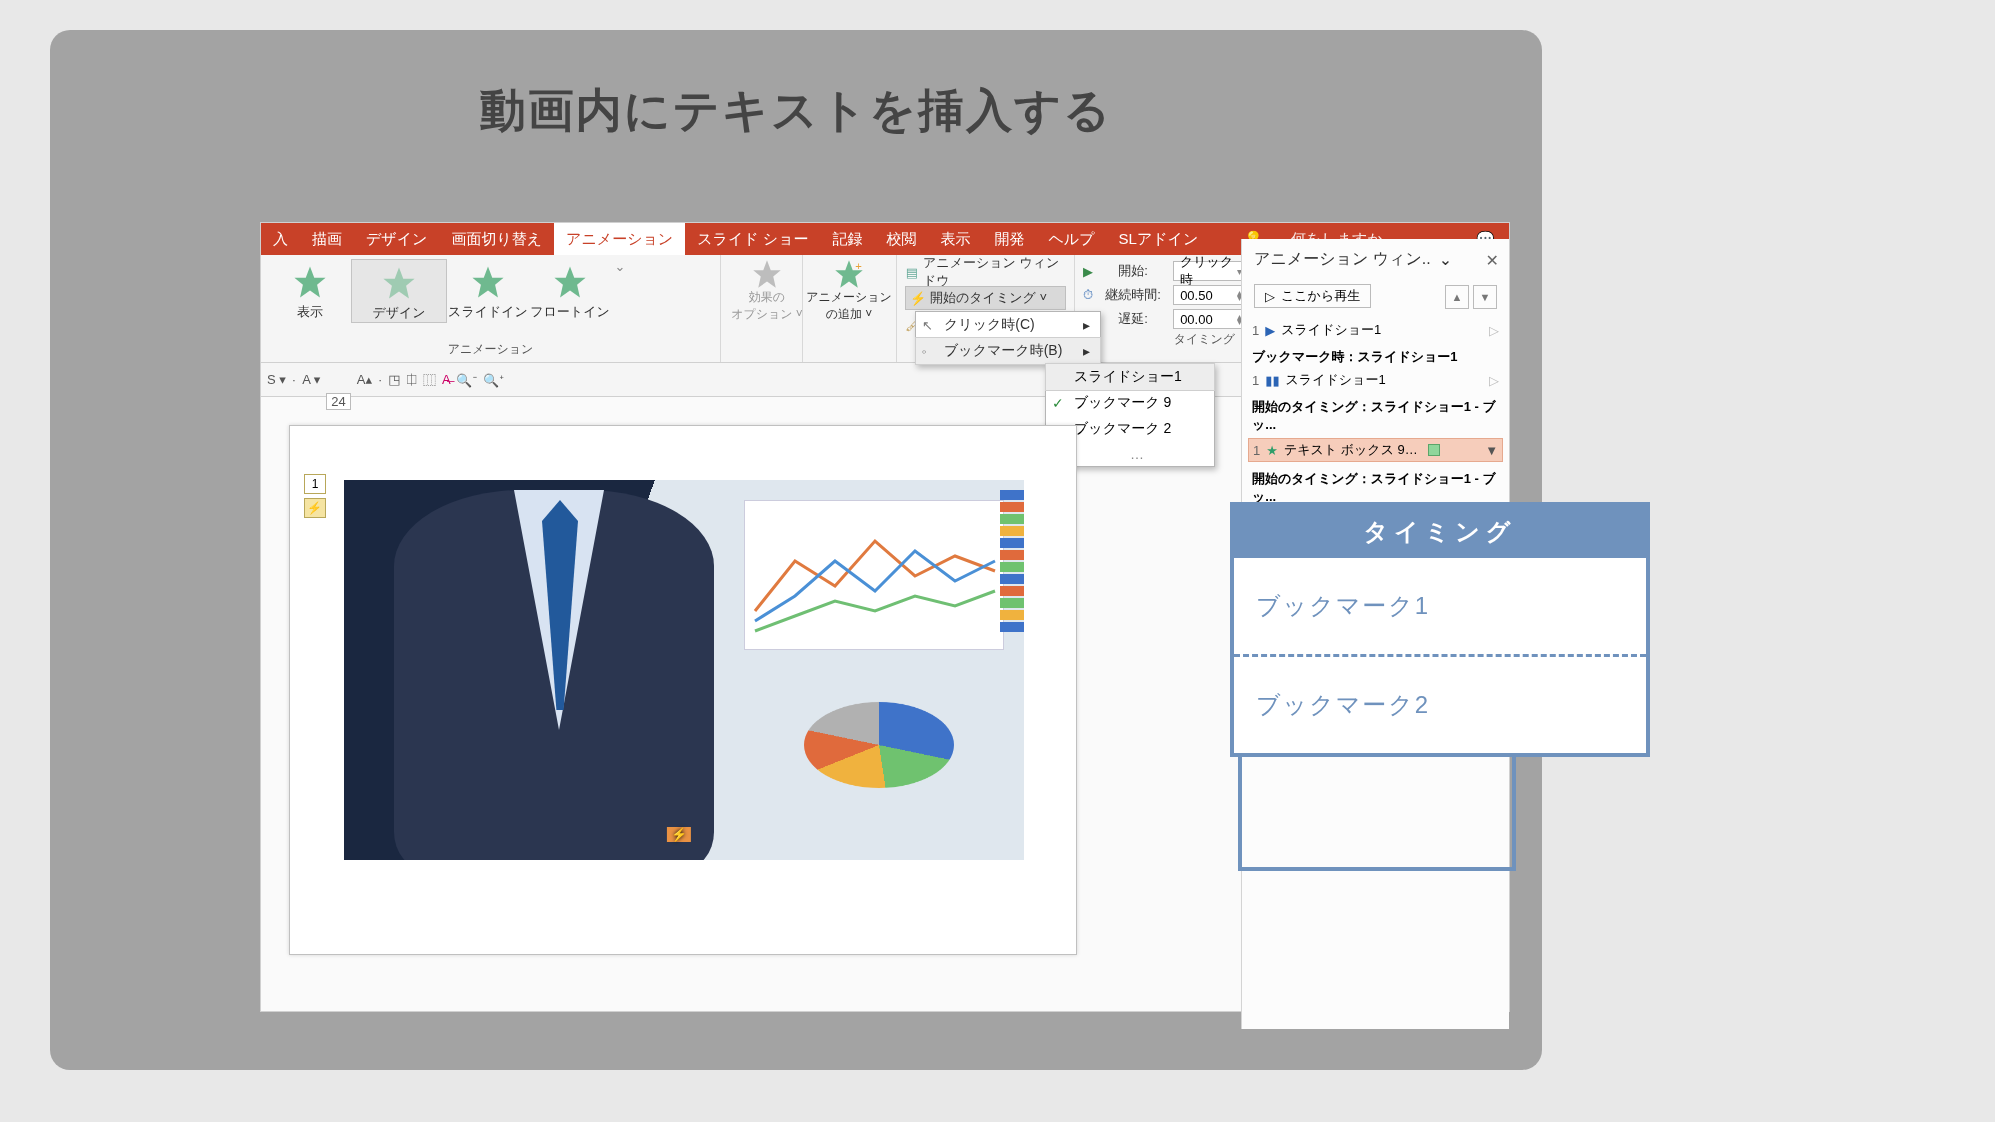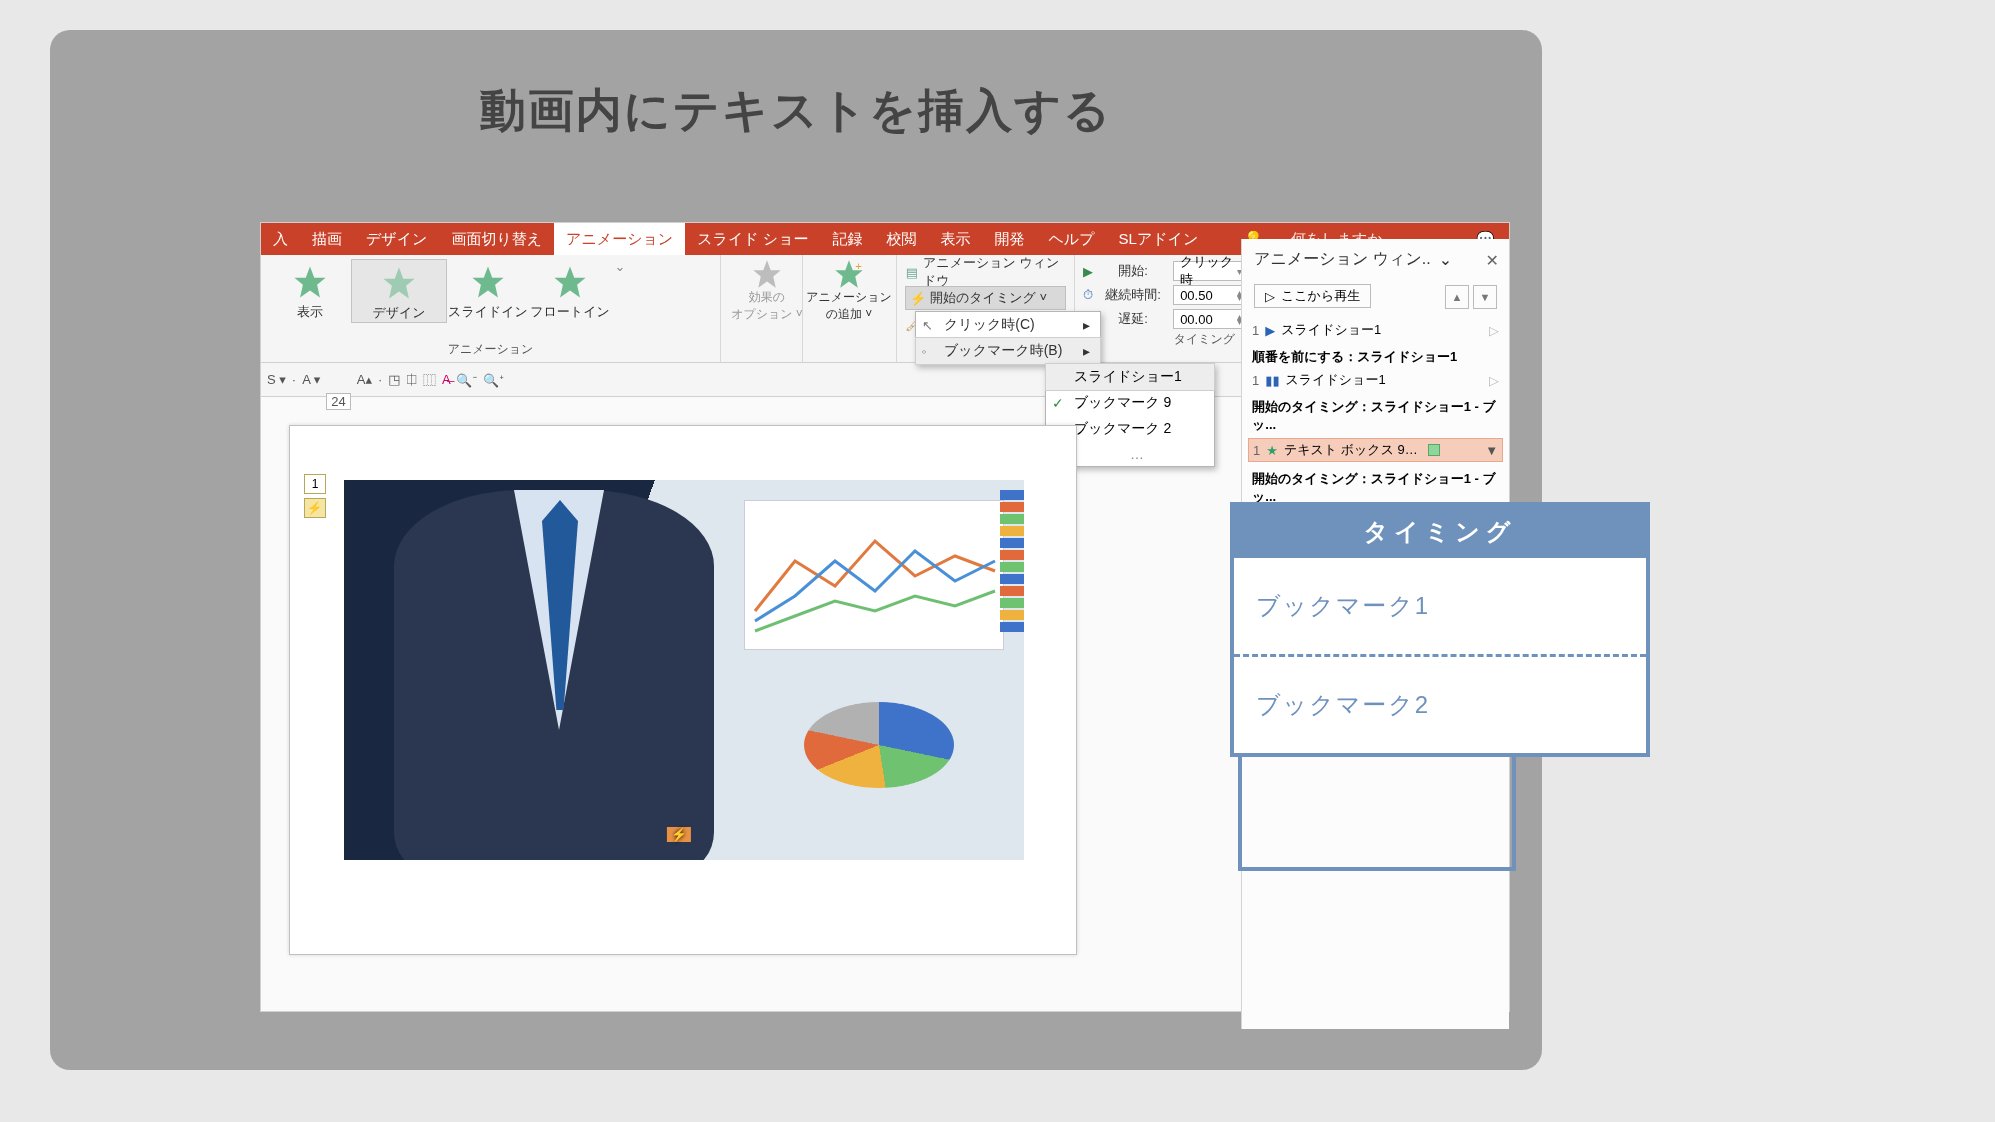--- a/index.html
+++ b/index.html
@@ -324,21 +324,21 @@
           <span>▲</span>
           <span>▼</span>
         </div>
       <div class="list">
         <div class="row">
             <span class="num">1</span>
             <span style="color:#2b64b5">▶</span>
             <span>スライドショー1</span>
             <span style="margin-left:auto;color:#bbb">▷</span>
           </div>
-        <div class="sect">順番を前にする：スライドショー1</div>
+        <div class="sect">ブックマーク時：スライドショー1</div>
         <div class="row">
             <span class="num">1</span>
             <span style="color:#2b64b5">▮▮</span>
             <span>スライドショー1</span>
             <span style="margin-left:auto;color:#bbb">▷</span>
           </div>
         <div class="sect">開始のタイミング：スライドショー1 - ブッ...</div>
         <div class="row hl">
           <span style="display:flex;align-items:center;gap:6px">
               <span class="num">1</span>

